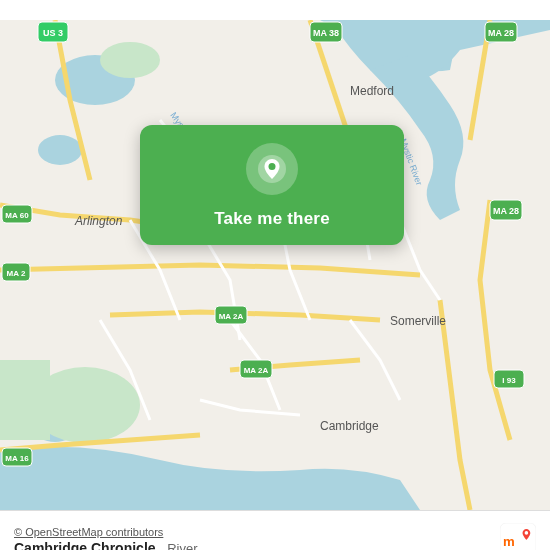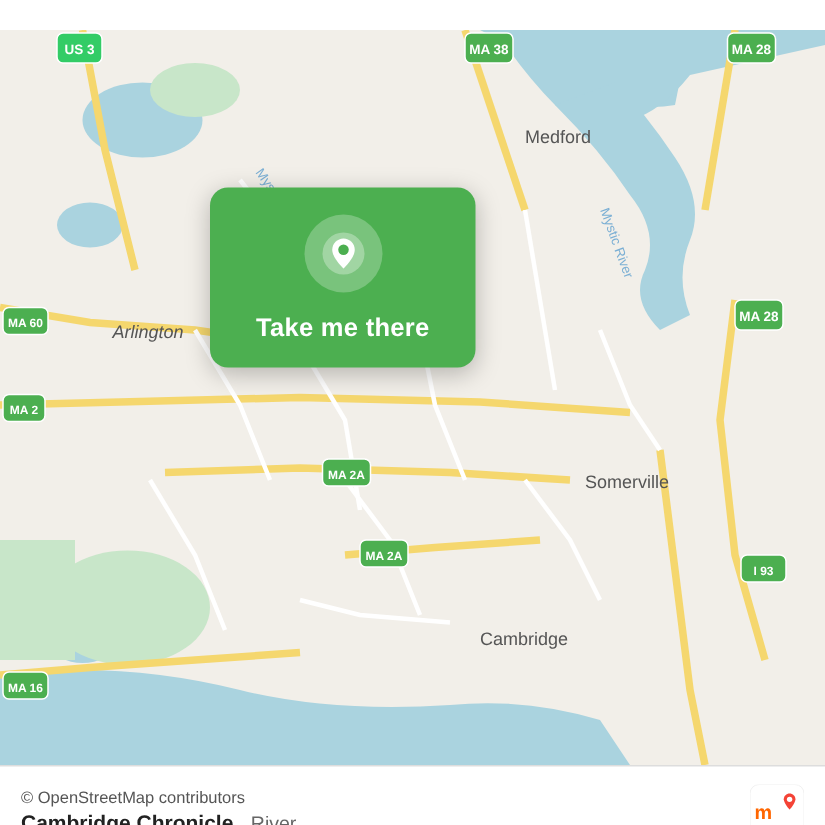--- a/index.html
+++ b/index.html
@@ -24,21 +24,21 @@
     #map-svg {
       width: 100%;
       height: 100%;
     }
 
     
     #popup-card {
       position: absolute;
       top: 105px;
       left: 140px;
-      width: 177px;
+      width: 264px;
       background: #4caf50;
       border-radius: 12px;
       display: flex;
       flex-direction: column;
       align-items: center;
       padding: 18px 24px 16px;
       box-shadow: 0 4px 16px rgba(0,0,0,0.25);
       z-index: 10;
     }
 
@@ -75,20 +75,21 @@
       justify-content: space-between;
       padding: 0 14px;
       border-top: 1px solid #ddd;
       position: relative;
       z-index: 20;
     }
 
     #attribution {
       font-size: 11px;
       color: #555;
+      text-decoration: underline;
     }
 
     #app-branding {
       display: flex;
       align-items: center;
       gap: 6px;
     }
 
     #moovit-logo {
       width: 36px;

